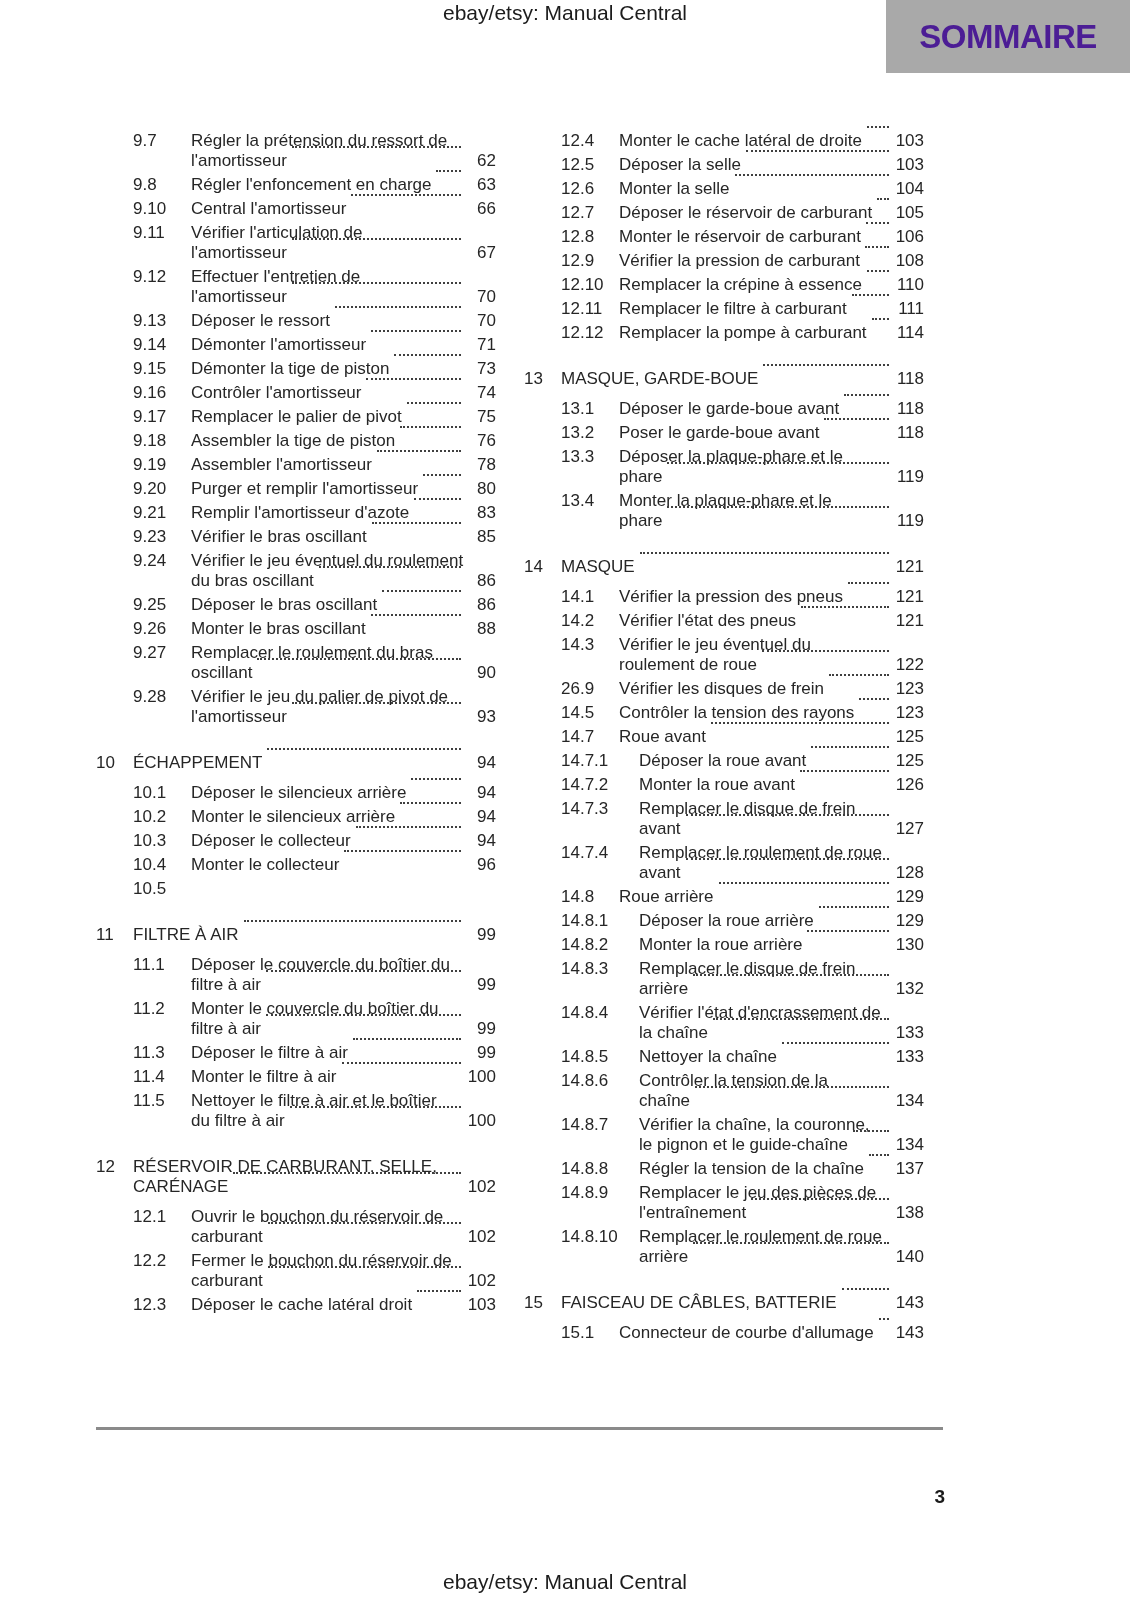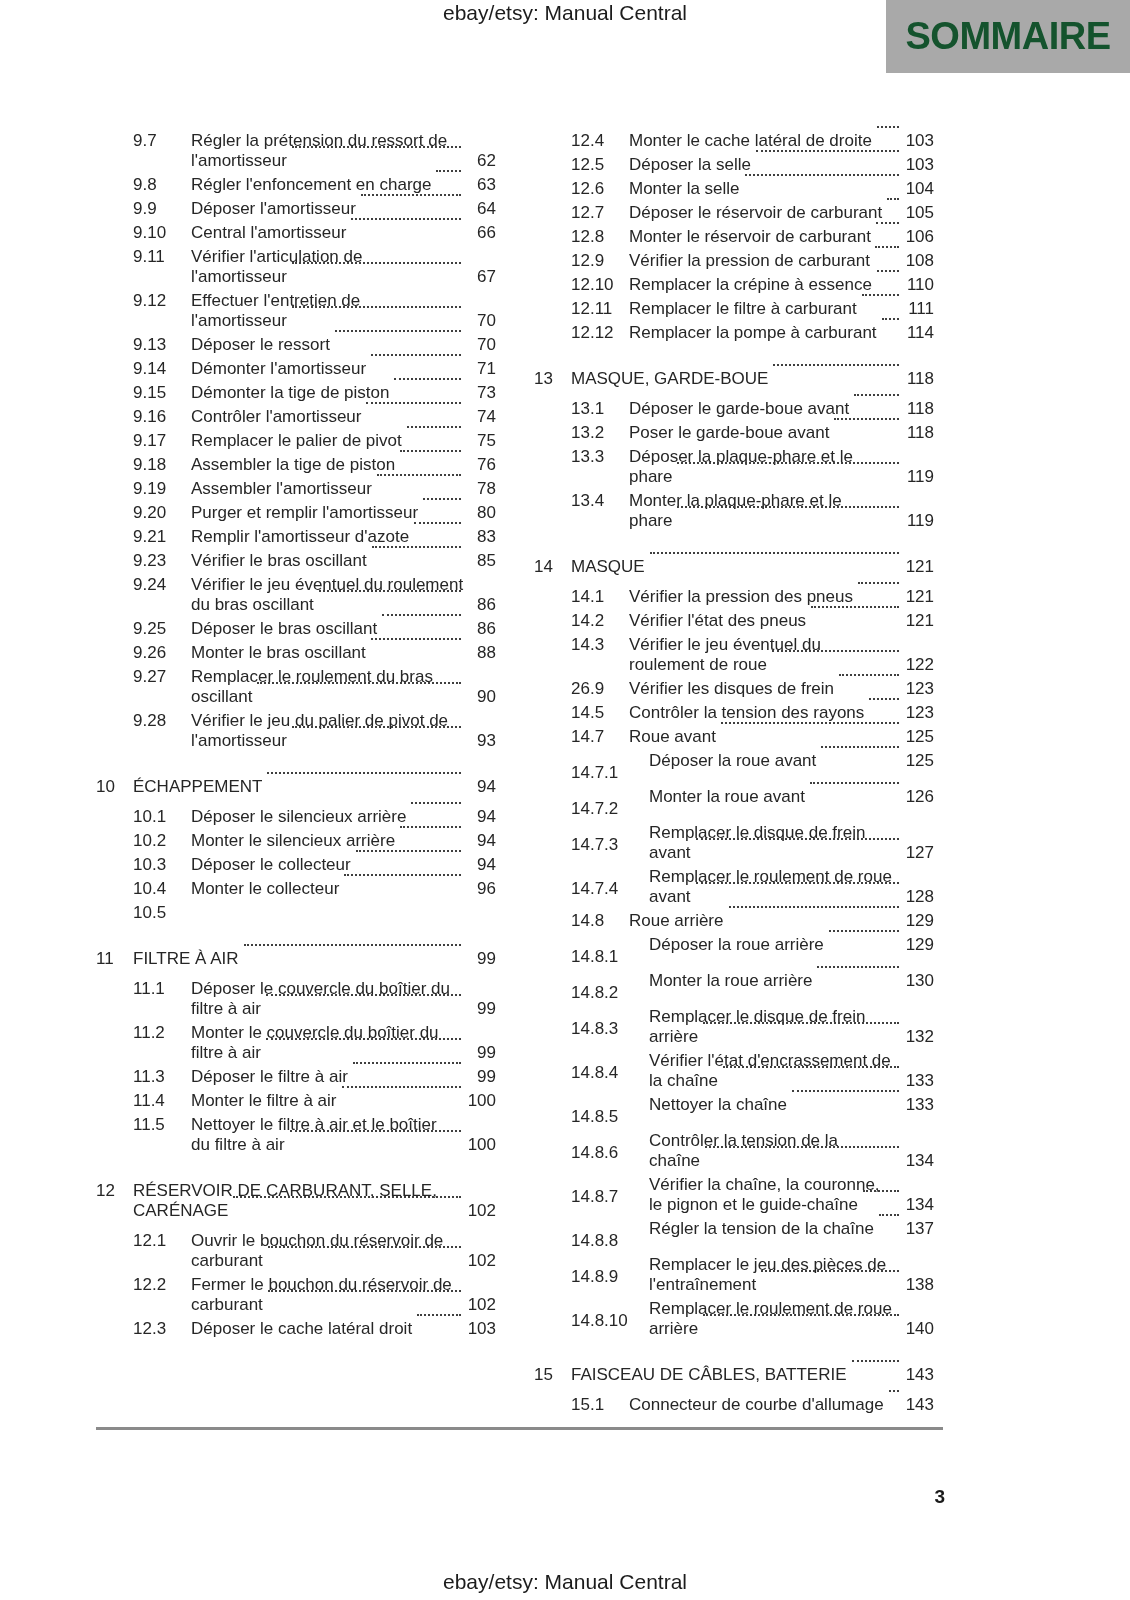--- a/index.html
+++ b/index.html
@@ -16,34 +16,34 @@
     text-align: center;
     font-size: 21px; color: #1c1c1c;
   }
   .banner {
     position: absolute; top: 0; right: 0;
     width: 244px; height: 73px;
     background: #a9a9a9;
     display: flex; align-items: center; justify-content: center;
   }
   .banner-text {
-    font-size: 38px; font-weight: 700; color: #14532d;
+    font-size: 33px; font-weight: 700; color: #4c1d95;
     letter-spacing: -0.5px;
   }
   .toc-wrap {
     position: absolute; left: 96px; top: 131px;
-    display: flex; gap: 38px;
+    display: flex; gap: 28px;
   }
   .toc-col { width: 400px; }
   .row { display: flex; align-items: flex-start; font-size: 17px; line-height: 20px; }
   .row .num { flex: none; }
   .row .body { flex: 1 1 auto; min-width: 0; }
   .entry { padding-left: 37px; margin-bottom: 4px; }
   .entry .num { width: 58px; }
-  .entry.l3 .num { width: 78px; margin-top: 12px; }
+  .entry.l3 .num { width: 78px; }
   .section { margin-top: 26px; margin-bottom: 10px; }
   .section .num { width: 37px; }
   .lastline { display: flex; align-items: flex-start; }
   .lastline .txt { flex: none; }
   .leader { flex: 1 1 auto; min-width: 8px; margin: 0 3px; position: relative; }
   .leader::after {
     content: "";
     position: absolute; left: 2px; right: 2px; bottom: 3px;
     border-bottom: 2px dotted #3f3f3f;
   }
@@ -89,30 +89,20 @@
         <span class="num">9.8</span>
         <div class="body">
           <div class="lastline">
             <span class="txt">Régler l'enfoncement en charge</span>
             <span class="leader"></span>
             <span class="pg">63</span>
           </div>
         </div>
       </div>
       <div class="row entry">
-        <span class="num">9.9</span>
-        <div class="body">
-          <div class="lastline">
-            <span class="txt">Déposer l'amortisseur</span>
-            <span class="leader"></span>
-            <span class="pg">64</span>
-          </div>
-        </div>
-      </div>
-      <div class="row entry">
         <span class="num">9.10</span>
         <div class="body">
           <div class="lastline">
             <span class="txt">Central l'amortisseur</span>
             <span class="leader"></span>
             <span class="pg">66</span>
           </div>
         </div>
       </div>
       <div class="row entry">

